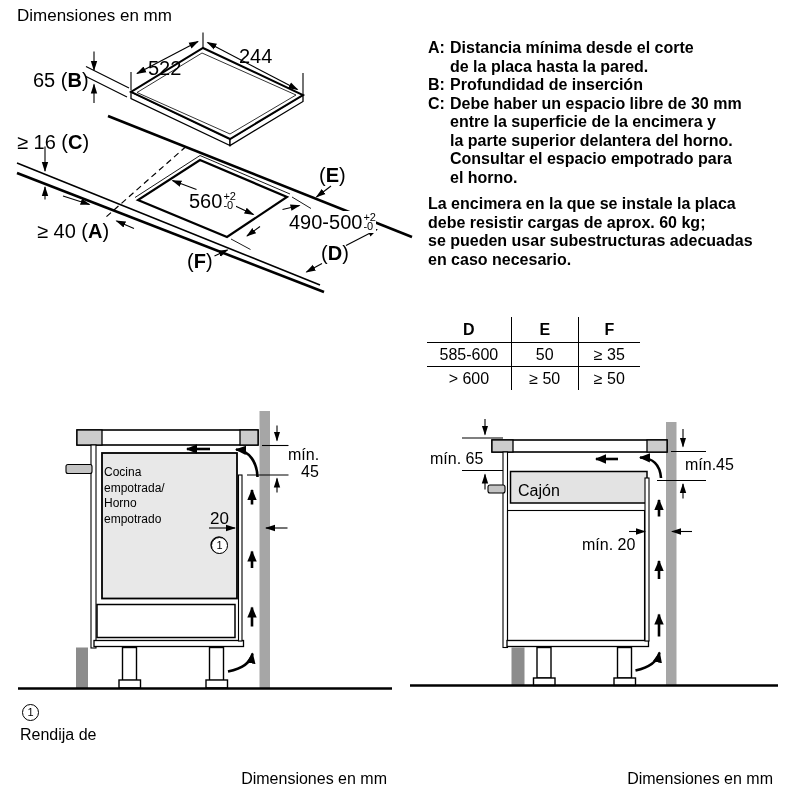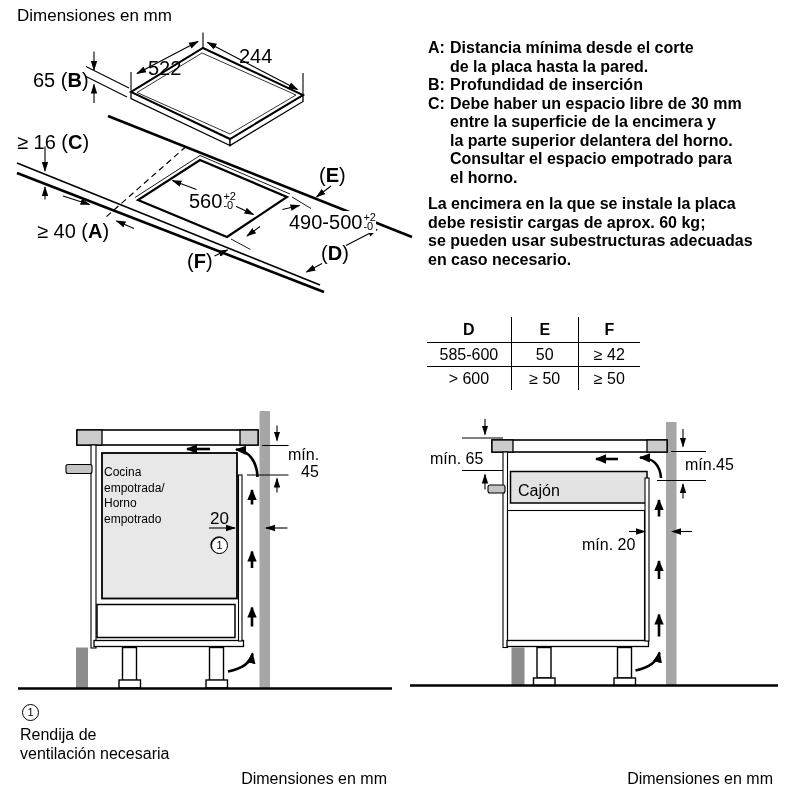--- a/index.html
+++ b/index.html
@@ -212,21 +212,21 @@
 
 <div class="dtable">
   <div class="row hrow">
     <div class="cell c1">D</div>
     <div class="cell c2">E</div>
     <div class="cell c3">F</div>
   </div>
   <div class="row r1">
     <div class="cell c1">585-600</div>
     <div class="cell c2">50</div>
-    <div class="cell c3">≥ 42</div>
+    <div class="cell c3">≥ 35</div>
   </div>
   <div class="row r2">
     <div class="cell c1">&gt; 600</div>
     <div class="cell c2">≥ 50</div>
     <div class="cell c3">≥ 50</div>
   </div>
 </div>
 
 <div class="t oventext" style="left:104px;top:465px;">
   <div>Cocina</div>
@@ -239,17 +239,16 @@
 <div class="t figlabel" style="left:288px;top:446px;">mín.</div>
 <div class="t figlabel" style="left:301px;top:463px;">45</div>
 
 <div class="t figlabel" style="left:430px;top:450px;">mín. 65</div>
 <div class="t figlabel" style="left:518px;top:482px;">Cajón</div>
 <div class="t figlabel" style="left:685px;top:456px;">mín.45</div>
 <div class="t figlabel" style="left:582px;top:536px;">mín. 20</div>
 
 <div class="badge" style="left:22px;top:704px;">1</div>
 <div class="t figlabel" style="left:20px;top:726px;">Rendija de</div>
-<div class="t figlabel" style="left:20px;top:744.5px;">ventilación necesaria</div>
 <div class="t figlabel" style="right:413px;top:770px;">Dimensiones en mm</div>
 <div class="t figlabel" style="right:27px;top:770px;">Dimensiones en mm</div>
 
 </div>
 
 </body></html>

